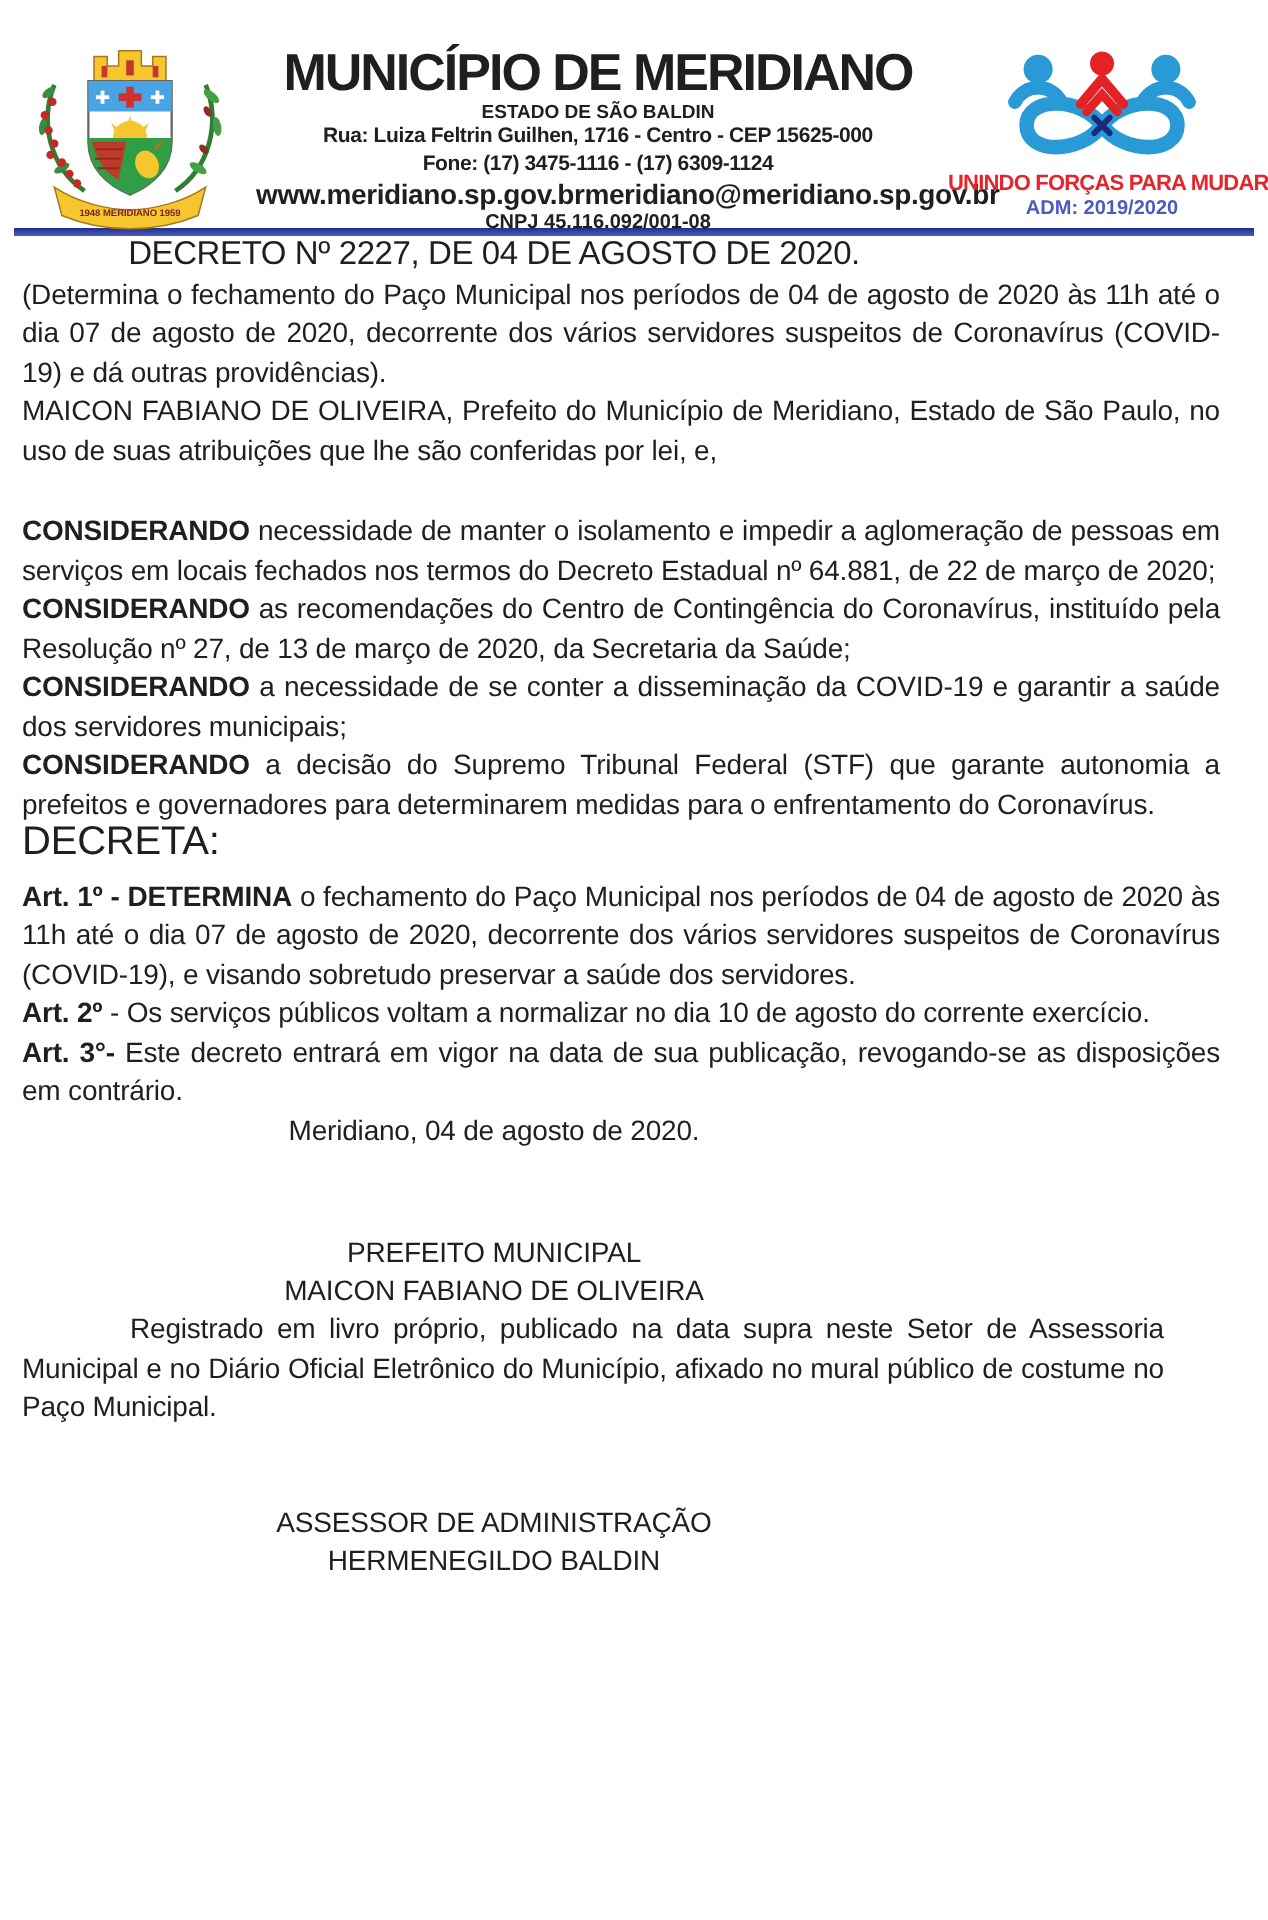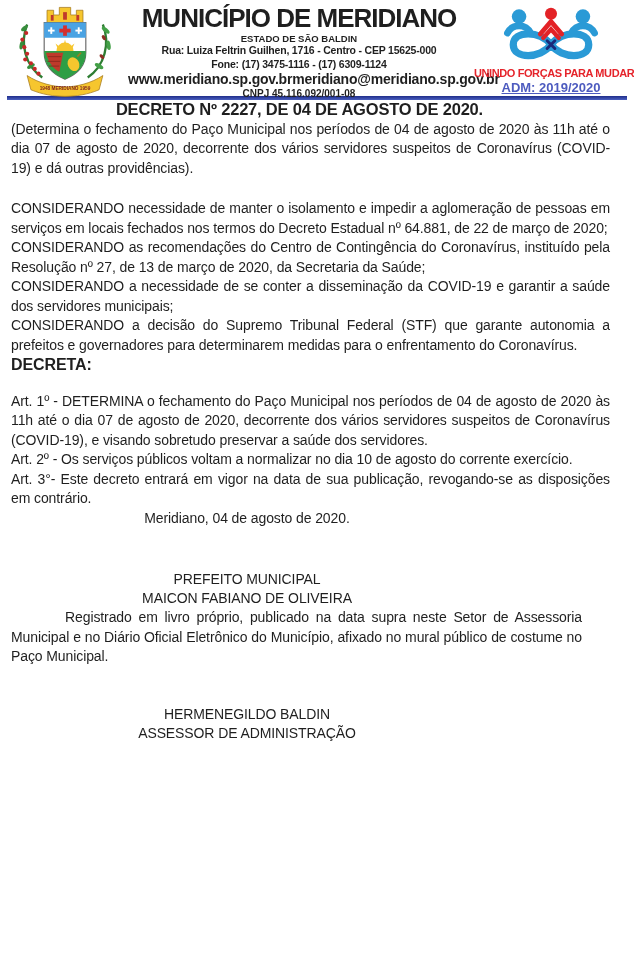--- a/index.html
+++ b/index.html
@@ -1,48 +1,48 @@
 <!DOCTYPE html>
 <html><head>
 <meta charset="utf-8">
 <style>
   html,body{margin:0;padding:0;background:#fff;}
   .page{
     position:relative;width:634px;height:960px;background:#fff;overflow:hidden;
     font-family:"Liberation Sans",sans-serif;color:#1f1f1f;
   }
   
-  .header{display:flex;align-items:flex-start;padding:3px 6px 0 12px;height:95px;box-sizing:border-box;}
+  .header{display:flex;align-items:flex-start;padding:3px 6px 0 12px;height:95px;box-sizing:border-box;margin-top:18px;}
   .crest-wrap{width:112px;flex:0 0 auto;}
   .hcenter{flex:1 1 auto;text-align:center;font-weight:bold;padding-top:2px;line-height:1.25;min-width:0;}
   .hcenter .h-title{font-size:26px;letter-spacing:-1px;line-height:1.02;white-space:nowrap;}
   .hcenter .h-sub{font-size:9.5px;margin-top:1px;white-space:nowrap;}
   .hcenter .h-addr,.hcenter .h-phone{font-size:10.5px;white-space:nowrap;letter-spacing:-0.2px;}
   .hcenter .h-webline{display:flex;justify-content:space-between;font-size:14px;padding:0 4px;letter-spacing:-0.2px;text-align:right;}
   .hcenter .h-cnpj{font-size:10px;white-space:nowrap;}
   .hlogo{width:154px;flex:0 0 auto;text-align:center;padding-top:2px;}
   .hlogo .slogan{font-size:11px;font-weight:bold;letter-spacing:-0.4px;white-space:nowrap;margin-top:-2px;}
-  .hlogo .adm{font-size:13px;font-weight:bold;margin-top:1px;text-decoration:underline;}
+  .hlogo .adm{font-size:10px;font-weight:bold;margin-top:1px;}
   .rule{height:4px;margin:1px 7px 0 7px;background:linear-gradient(#1f2d8a,#4a5fc0);}
   
   .doc{padding:0 24px 0 11px;font-size:14px;line-height:19.5px;letter-spacing:-0.1px;}
   .doc p{margin:0;}
-  .doc-title{width:472px;text-align:right;font-weight:bold;font-size:16.5px;margin-top:29px;letter-spacing:-0.2px;}
+  .doc-title{width:472px;text-align:center;font-weight:normal;font-size:16.5px;margin-top:29px;letter-spacing:-0.2px;}
   .summary{margin-top:21px;text-align:justify;}
   .preamble{margin-top:11px;margin-left:64px;text-align:justify;}
   .consider{margin-top:12px;text-align:justify;}
   .consider.first{margin-top:21px;}
-  .decreta{margin-top:32px;font-weight:bold;font-size:16px;}
+  .decreta{margin-top:32px;font-weight:normal;font-size:20px;}
   .article{margin-top:10px;text-align:justify;}
-  .article.a1{margin-top:17px;}
+  .article.a1{margin-top:7px;}
   .date-line{width:472px;text-align:center;margin-top:8px;}
   .sig{width:472px;text-align:center;margin-top:42px;line-height:19px;}
   .registration{margin-top:22px;text-align:justify;text-indent:54px;padding-right:28px;}
   .sig.sig2{margin-top:38px;}
-  b{font-weight:normal;}
+  b{font-weight:bold;}
 </style>
 </head>
 <body>
 
 <div class="page">
 
   <div class="header">
 
     <div class="crest-wrap">
       <svg width="106" height="94" viewBox="0 0 112 98">
@@ -127,20 +127,21 @@
   </div>
 
   <div class="rule"></div>
 
   <div class="doc">
 
     <p class="doc-title">DECRETO Nº 2227, DE 04 DE AGOSTO DE 2020.</p>
 
     <p class="summary">(Determina o fechamento do Paço Municipal nos períodos de 04 de agosto de 2020 às 11h até o dia 07 de agosto de 2020, decorrente dos vários servidores suspeitos de Coronavírus (COVID-19) e dá outras providências).</p>
 
+    <p class="preamble">MAICON FABIANO DE OLIVEIRA, Prefeito do Município de Meridiano, Estado de São Paulo, no uso de suas atribuições que lhe são conferidas por lei, e,</p>
 
     <p class="consider first"><b>CONSIDERANDO</b><span> necessidade de manter o isolamento e impedir a aglomeração de pessoas em serviços em locais fechados nos termos do Decreto Estadual nº 64.881, de 22 de março de 2020;</span></p>
 
     <p class="consider"><b>CONSIDERANDO</b><span> as recomendações do Centro de Contingência do Coronavírus, instituído pela Resolução nº 27, de 13 de março de 2020, da Secretaria da Saúde;</span></p>
 
     <p class="consider"><b>CONSIDERANDO</b><span> a necessidade de se conter a disseminação da COVID-19 e garantir a saúde dos servidores municipais;</span></p>
 
     <p class="consider"><b>CONSIDERANDO</b><span> a decisão do Supremo Tribunal Federal (STF) que garante autonomia a prefeitos e governadores para determinarem medidas para o enfrentamento do Coronavírus.</span></p>
 
     <p class="decreta">DECRETA:</p>
@@ -154,18 +155,18 @@
     <p class="date-line">Meridiano, 04 de agosto de 2020.</p>
 
     <div class="sig">
       <div>PREFEITO MUNICIPAL</div>
       <div>MAICON FABIANO DE OLIVEIRA</div>
     </div>
 
     <p class="registration">Registrado em livro próprio, publicado na data supra neste Setor de Assessoria Municipal e no Diário Oficial Eletrônico do Município, afixado no mural público de costume no Paço Municipal.</p>
 
     <div class="sig sig2">
+      <div>ASSESSOR DE ADMINISTRAÇÃO</div>
       <div>HERMENEGILDO BALDIN</div>
-      <div>ASSESSOR DE ADMINISTRAÇÃO</div>
     </div>
 
   </div>
 </div>
 
 </body></html>

